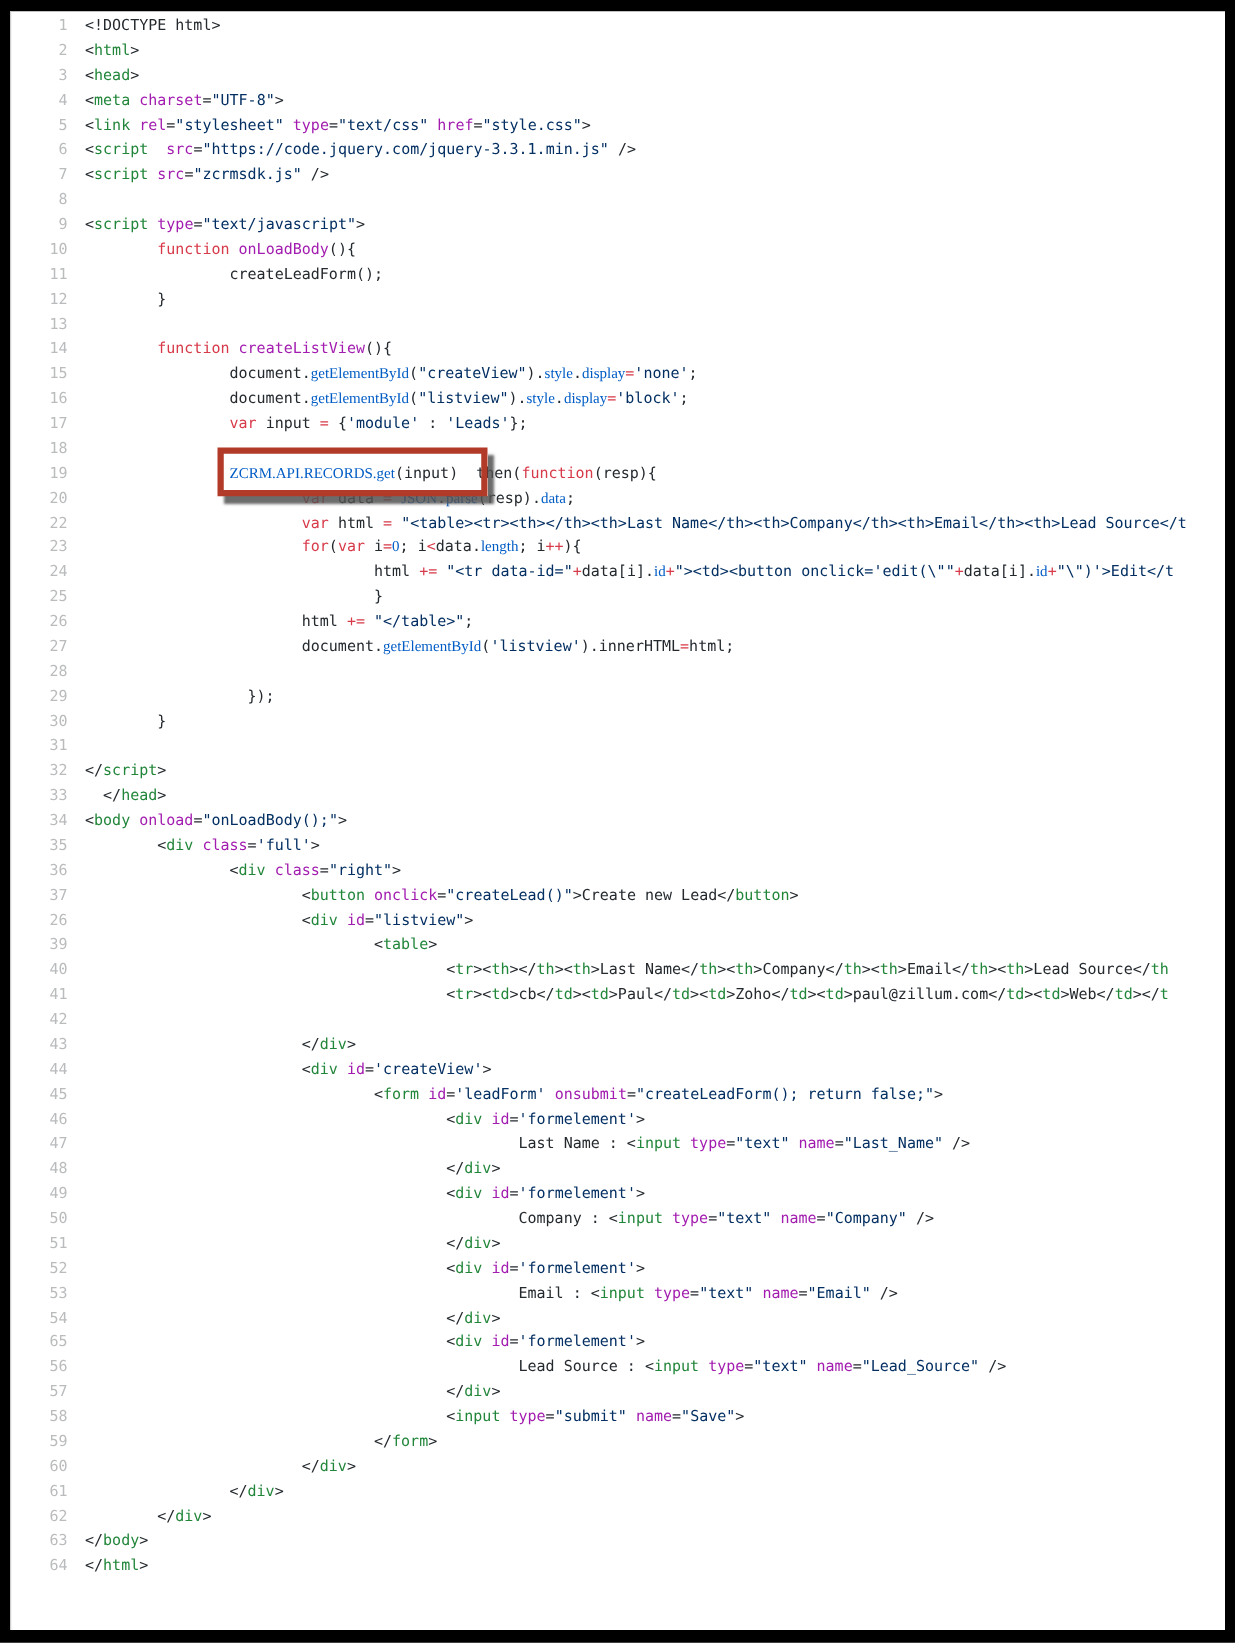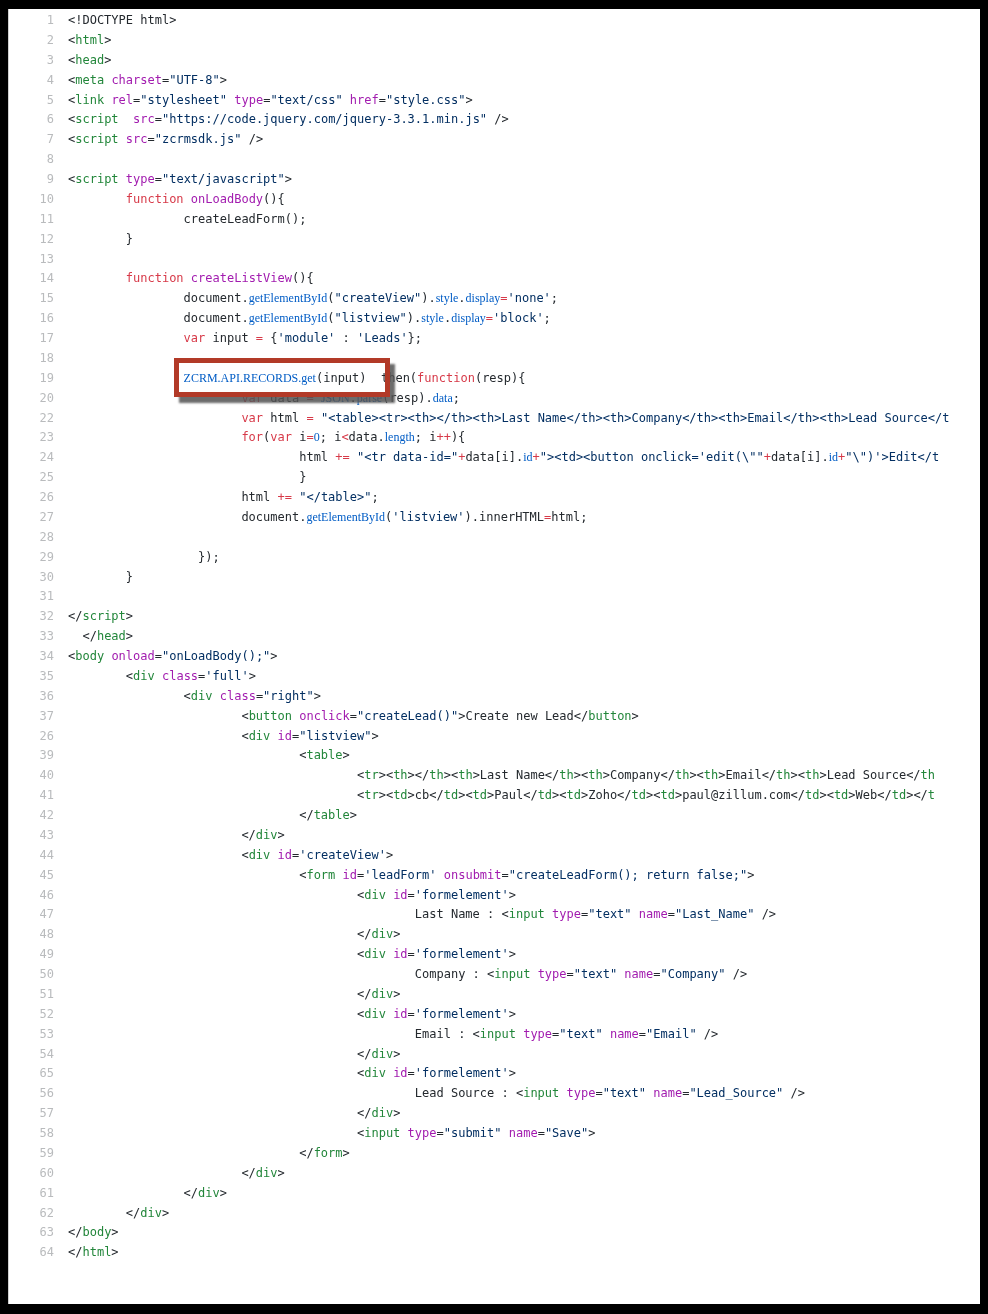--- a/index.html
+++ b/index.html
@@ -60,21 +60,21 @@
       <div class="row"><span class="ln">32</span><span class="code"><span class="c-p">&lt;/</span><span class="c-t">script</span><span class="c-p">&gt;</span></span></div>
       <div class="row"><span class="ln">33</span><span class="code"><span class="c-p">  &lt;/</span><span class="c-t">head</span><span class="c-p">&gt;</span></span></div>
       <div class="row"><span class="ln">34</span><span class="code"><span class="c-p">&lt;</span><span class="c-t">body</span><span class="c-p"> </span><span class="c-a">onload</span><span class="c-p">=</span><span class="c-s">"onLoadBody();"</span><span class="c-p">&gt;</span></span></div>
       <div class="row"><span class="ln">35</span><span class="code"><span class="c-p">        &lt;</span><span class="c-t">div</span><span class="c-p"> </span><span class="c-a">class</span><span class="c-p">=</span><span class="c-s">'full'</span><span class="c-p">&gt;</span></span></div>
       <div class="row"><span class="ln">36</span><span class="code"><span class="c-p">                &lt;</span><span class="c-t">div</span><span class="c-p"> </span><span class="c-a">class</span><span class="c-p">=</span><span class="c-s">"right"</span><span class="c-p">&gt;</span></span></div>
       <div class="row"><span class="ln">37</span><span class="code"><span class="c-p">                        &lt;</span><span class="c-t">button</span><span class="c-p"> </span><span class="c-a">onclick</span><span class="c-p">=</span><span class="c-s">"createLead()"</span><span class="c-p">&gt;Create new Lead&lt;/</span><span class="c-t">button</span><span class="c-p">&gt;</span></span></div>
       <div class="row"><span class="ln">26</span><span class="code"><span class="c-p">                        &lt;</span><span class="c-t">div</span><span class="c-p"> </span><span class="c-a">id</span><span class="c-p">=</span><span class="c-s">"listview"</span><span class="c-p">&gt;</span></span></div>
       <div class="row"><span class="ln">39</span><span class="code"><span class="c-p">                                &lt;</span><span class="c-t">table</span><span class="c-p">&gt;</span></span></div>
       <div class="row"><span class="ln">40</span><span class="code"><span class="c-p">                                        &lt;</span><span class="c-t">tr</span><span class="c-p">&gt;&lt;</span><span class="c-t">th</span><span class="c-p">&gt;&lt;/</span><span class="c-t">th</span><span class="c-p">&gt;&lt;</span><span class="c-t">th</span><span class="c-p">&gt;Last Name&lt;/</span><span class="c-t">th</span><span class="c-p">&gt;&lt;</span><span class="c-t">th</span><span class="c-p">&gt;Company&lt;/</span><span class="c-t">th</span><span class="c-p">&gt;&lt;</span><span class="c-t">th</span><span class="c-p">&gt;Email&lt;/</span><span class="c-t">th</span><span class="c-p">&gt;&lt;</span><span class="c-t">th</span><span class="c-p">&gt;Lead Source&lt;/</span><span class="c-t">th</span></span></div>
       <div class="row"><span class="ln">41</span><span class="code"><span class="c-p">                                        &lt;</span><span class="c-t">tr</span><span class="c-p">&gt;&lt;</span><span class="c-t">td</span><span class="c-p">&gt;cb&lt;/</span><span class="c-t">td</span><span class="c-p">&gt;&lt;</span><span class="c-t">td</span><span class="c-p">&gt;Paul&lt;/</span><span class="c-t">td</span><span class="c-p">&gt;&lt;</span><span class="c-t">td</span><span class="c-p">&gt;Zoho&lt;/</span><span class="c-t">td</span><span class="c-p">&gt;&lt;</span><span class="c-t">td</span><span class="c-p">&gt;paul@zillum.com&lt;/</span><span class="c-t">td</span><span class="c-p">&gt;&lt;</span><span class="c-t">td</span><span class="c-p">&gt;Web&lt;/</span><span class="c-t">td</span><span class="c-p">&gt;&lt;/</span><span class="c-t">t</span></span></div>
-      <div class="row"><span class="ln">42</span><span class="code"><span class="c-p">                                &lt;/</span><span class="c-t">table</span><span class="c-p">&gt;</span></span></div>
+      <div class="row"><span class="ln">42</span></div>
       <div class="row"><span class="ln">43</span><span class="code"><span class="c-p">                        &lt;/</span><span class="c-t">div</span><span class="c-p">&gt;</span></span></div>
       <div class="row"><span class="ln">44</span><span class="code"><span class="c-p">                        &lt;</span><span class="c-t">div</span><span class="c-p"> </span><span class="c-a">id</span><span class="c-p">=</span><span class="c-s">'createView'</span><span class="c-p">&gt;</span></span></div>
       <div class="row"><span class="ln">45</span><span class="code"><span class="c-p">                                &lt;</span><span class="c-t">form</span><span class="c-p"> </span><span class="c-a">id</span><span class="c-p">=</span><span class="c-s">'leadForm'</span><span class="c-p"> </span><span class="c-a">onsubmit</span><span class="c-p">=</span><span class="c-s">"createLeadForm(); return false;"</span><span class="c-p">&gt;</span></span></div>
       <div class="row"><span class="ln">46</span><span class="code"><span class="c-p">                                        &lt;</span><span class="c-t">div</span><span class="c-p"> </span><span class="c-a">id</span><span class="c-p">=</span><span class="c-s">'formelement'</span><span class="c-p">&gt;</span></span></div>
       <div class="row"><span class="ln">47</span><span class="code"><span class="c-p">                                                Last Name : &lt;</span><span class="c-t">input</span><span class="c-p"> </span><span class="c-a">type</span><span class="c-p">=</span><span class="c-s">"text"</span><span class="c-p"> </span><span class="c-a">name</span><span class="c-p">=</span><span class="c-s">"Last_Name"</span><span class="c-p"> /&gt;</span></span></div>
       <div class="row"><span class="ln">48</span><span class="code"><span class="c-p">                                        &lt;/</span><span class="c-t">div</span><span class="c-p">&gt;</span></span></div>
       <div class="row"><span class="ln">49</span><span class="code"><span class="c-p">                                        &lt;</span><span class="c-t">div</span><span class="c-p"> </span><span class="c-a">id</span><span class="c-p">=</span><span class="c-s">'formelement'</span><span class="c-p">&gt;</span></span></div>
       <div class="row"><span class="ln">50</span><span class="code"><span class="c-p">                                                Company : &lt;</span><span class="c-t">input</span><span class="c-p"> </span><span class="c-a">type</span><span class="c-p">=</span><span class="c-s">"text"</span><span class="c-p"> </span><span class="c-a">name</span><span class="c-p">=</span><span class="c-s">"Company"</span><span class="c-p"> /&gt;</span></span></div>
       <div class="row"><span class="ln">51</span><span class="code"><span class="c-p">                                        &lt;/</span><span class="c-t">div</span><span class="c-p">&gt;</span></span></div>
       <div class="row"><span class="ln">52</span><span class="code"><span class="c-p">                                        &lt;</span><span class="c-t">div</span><span class="c-p"> </span><span class="c-a">id</span><span class="c-p">=</span><span class="c-s">'formelement'</span><span class="c-p">&gt;</span></span></div>

